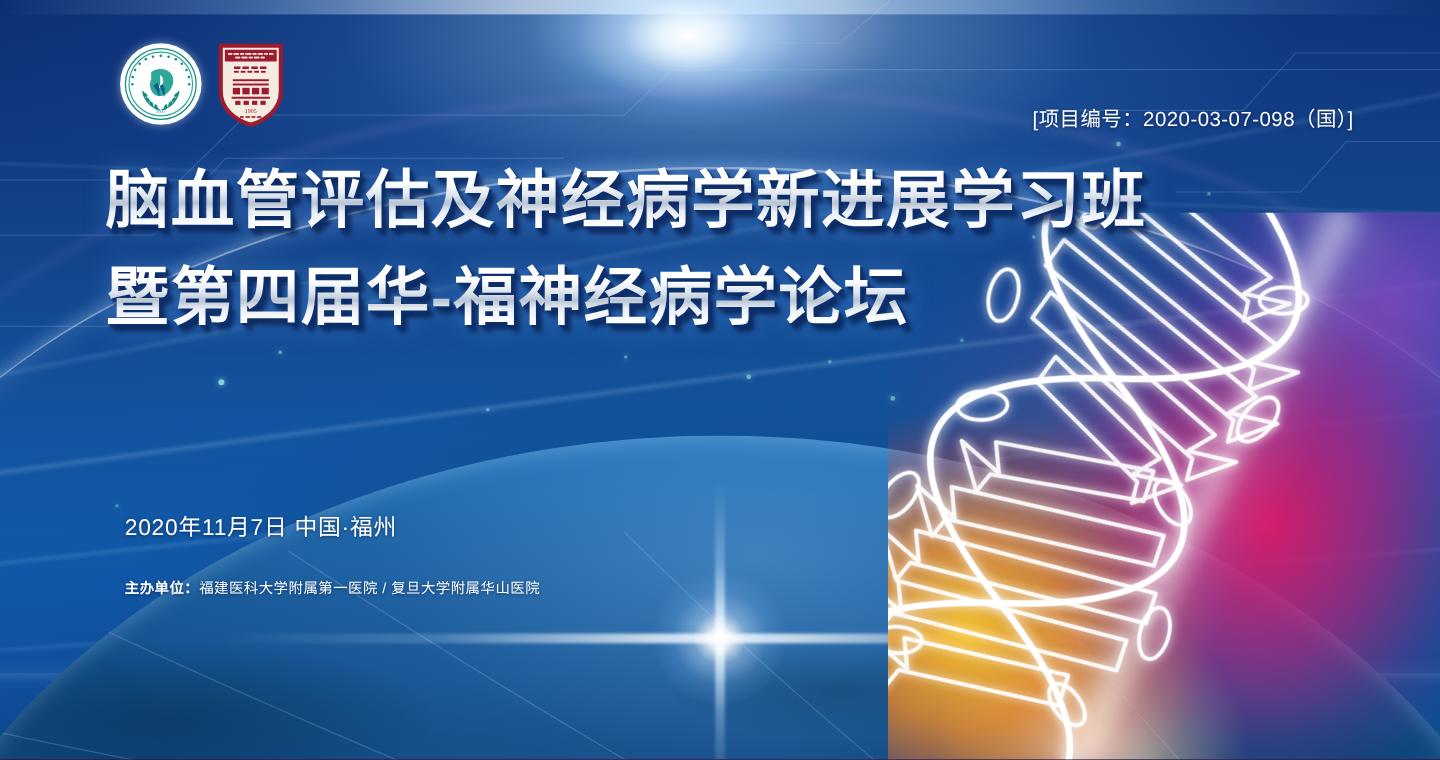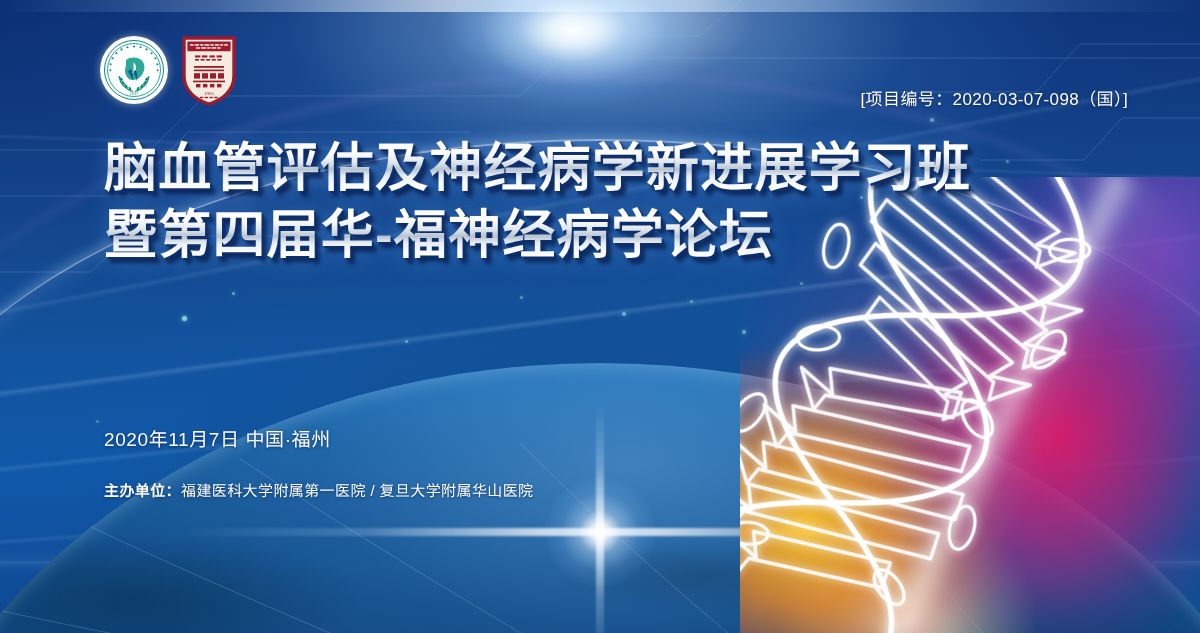--- a/index.html
+++ b/index.html
@@ -362,21 +362,21 @@
     top: 85px;
     color: #ffffff;
     font-size: 17px;
     letter-spacing: .4px;
     white-space: nowrap;
     text-shadow: 0 1px 3px rgba(2,18,58,0.6);
   }
 
   .title-block {
     position: absolute;
-    left: 104px;
+    left: 88px;
     top: 136px;
   }
   .title-line {
     margin: 0;
     font-size: 53px;
     line-height: 1.19;
     font-weight: 700;
     letter-spacing: 1.2px;
     white-space: nowrap;
     color: #f2f6fb;
@@ -389,38 +389,38 @@
         #ffffff 82%,
         #f4f8fc 100%);
     -webkit-background-clip: text;
     background-clip: text;
     -webkit-text-fill-color: transparent;
     filter:
       drop-shadow(2px 2px 0 #0b2f6e)
       drop-shadow(3px 4px 2px rgba(5,24,70,0.75))
       drop-shadow(0 0 10px rgba(90,160,240,0.35));
   }
-  .title-line.second { margin-top: 4px; }
+  .title-line.second { margin-top: 18px; }
 
   .meta {
     position: absolute;
     left: 104px;
     top: 388px;
     color: #ffffff;
   }
   .meta-date {
     font-size: 19px;
     letter-spacing: .6px;
     white-space: nowrap;
     text-shadow: 0 1px 3px rgba(2,18,58,0.55);
     margin-top: 36px;
   }
   .meta-host {
     margin-top: 28px;
-    font-size: 15px;
+    font-size: 12px;
     letter-spacing: .4px;
     white-space: nowrap;
     text-shadow: 0 1px 3px rgba(2,18,58,0.55);
   }
   .meta-host .host-label { font-weight: 700; }
 </style>
 </head>
 <body>
 
 <div class="banner">

